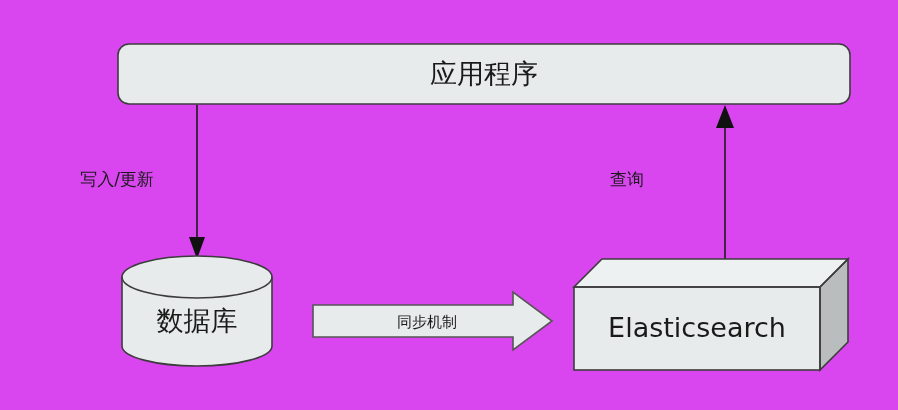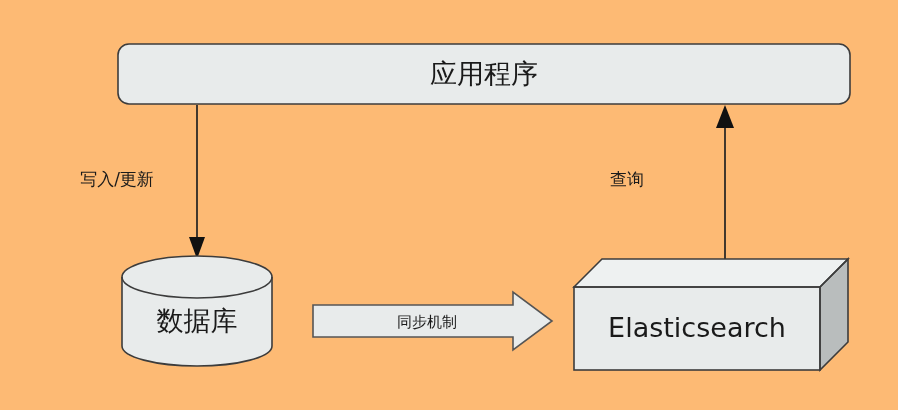--- a/index.html
+++ b/index.html
@@ -7,21 +7,21 @@
     padding: 0;
     background: #ffffff;
   }
   body {
     font-family: "Liberation Sans", "DejaVu Sans", sans-serif;
   }
   #stage {
     position: relative;
     width: 898px;
     height: 410px;
-    background: #fdba74;
+    background: #d946ef;
     overflow: hidden;
   }
   #diagram-svg {
     position: absolute;
     left: 0;
     top: 0;
     width: 898px;
     height: 410px;
   }
   .node-text {

